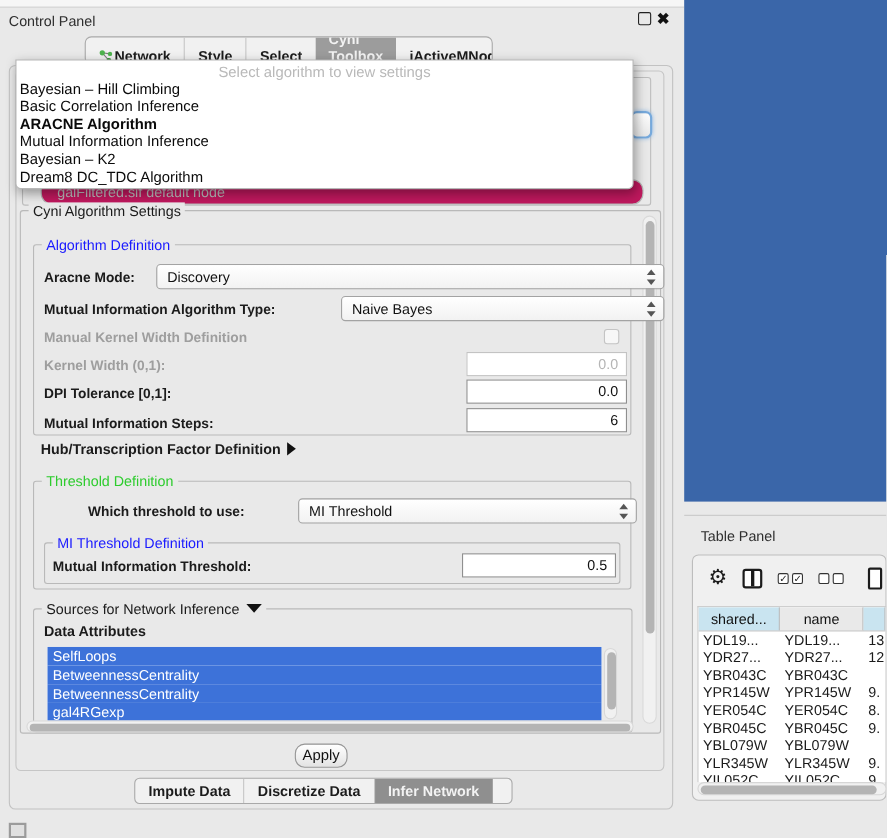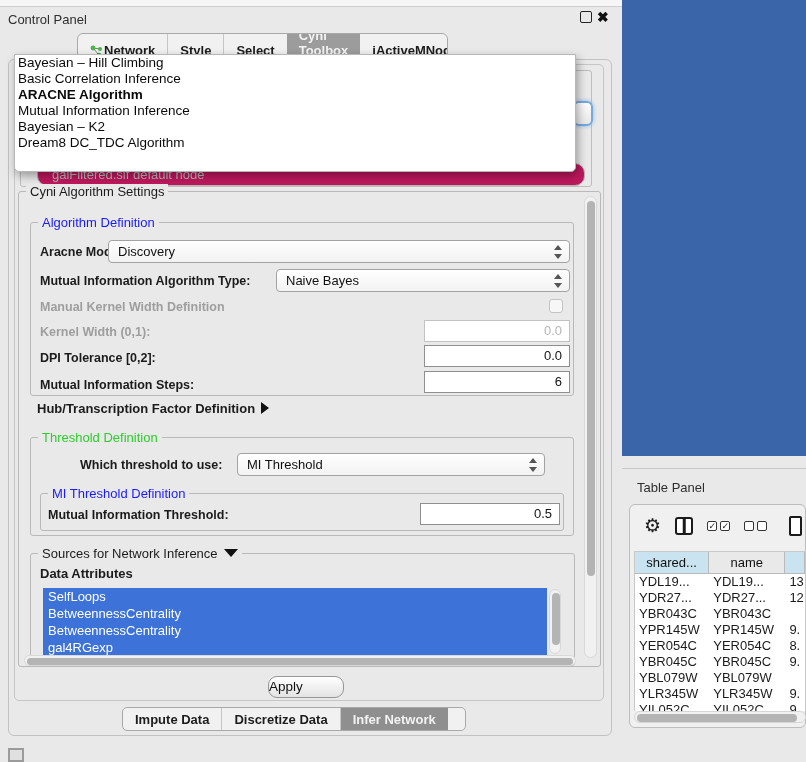--- a/index.html
+++ b/index.html
@@ -46,21 +46,21 @@
   .group{position:absolute;border:1px solid #b9b9b9;border-radius:3px;}
   .group-title{position:absolute;top:-8px;left:7px;background:#e9e9e9;padding:0 4px;font-size:13px;white-space:nowrap;}
   .gt-black{color:#1b1b1b;}
   .gt-blue{color:#1a1aff;}
   .gt-green{color:#2ecc2e;}
 
   .lbl{position:absolute;font-size:12.5px;font-weight:700;color:#1b1b1b;white-space:nowrap;}
   .lbl.dis{color:#9e9e9e;}
 
   .combo{position:absolute;height:23px;border:1px solid #a3a3a3;border-radius:4px;background:linear-gradient(#ffffff,#f2f2f2);
-         font-size:13px;line-height:21px;padding-left:9px;color:#111;}
+         font-size:13px;line-height:21px;padding-left:9px;color:#111;margin-left:34px;}
   .spin{position:absolute;right:7px;top:4px;width:9px;height:14px;}
   .spin:before{content:"";position:absolute;left:1px;top:0;border-left:4px solid transparent;border-right:4px solid transparent;border-bottom:5px solid #555;}
   .spin:after{content:"";position:absolute;left:1px;bottom:0;border-left:4px solid transparent;border-right:4px solid transparent;border-top:5px solid #555;}
 
   .field{position:absolute;height:22px;border:1px solid #8f8f8f;background:#fff;font-size:13px;line-height:20px;
          text-align:right;padding-right:7px;color:#111;}
   .field.dis{border-color:#c3c3c3;color:#b5b5b5;}
 
   .checkbox{position:absolute;width:14px;height:14px;border:1px solid #c4c4c4;border-radius:3px;background:#f7f7f7;}
 
@@ -69,22 +69,22 @@
   .arrow-down{display:inline-block;width:0;height:0;border-left:7px solid transparent;border-right:7px solid transparent;
               border-top:8px solid #111;vertical-align:1px;margin-left:6px;}
 
   .attr-list{position:absolute;left:43px;top:588px;width:504px;height:67px;background:#fff;overflow:hidden;}
   .attr-item{height:17px;line-height:17px;font-size:13px;padding-left:5px;background:#3d72d9;color:#fff;white-space:nowrap;}
 
   
   .sb-track{position:absolute;background:#f1f1f1;border:1px solid #d9d9d9;border-radius:7px;}
   .sb-thumb{position:absolute;background:#b4b4b4;border-radius:6px;}
 
-  .apply-btn{left:268px;top:676px;width:76px;height:22px;border:1px solid #969696;border-radius:9px;
-             background:linear-gradient(#ffffff,#e3e3e3);font-size:13.5px;text-align:left;line-height:20px;color:#111;}
+  .apply-btn{left:268px;top:676px;width:48px;height:22px;border:1px solid #969696;border-radius:9px;
+             background:linear-gradient(#ffffff,#e3e3e3);font-size:13.5px;text-align:center;line-height:20px;color:#111;}
 
   .bottom-tabbar{left:122px;top:707px;width:344px;height:24px;border:1px solid #a9a9a9;border-radius:5px;
                  background:#f1f1f1;display:flex;overflow:hidden;}
   .btab{display:flex;align-items:center;padding:0 12px;font-size:13px;font-weight:700;color:#1c1c1c;}
   .btab + .btab{border-left:1px solid #c6c6c6;}
   .btab.sel{background:#8f8f8f;color:#f3f3f3;}
 
   .corner-icon{left:8px;top:748px;width:16px;height:14px;border:2px solid #9b9b9b;background:#e0e0e0;}
 
   
@@ -148,20 +148,21 @@
     </div>
 
   <div class="abs outer-panel"></div>
   <div class="abs inner-panel"></div>
 
   <div class="abs hidden-group"></div>
   <div class="abs blue-combo-btn"></div>
   <div class="abs hidden-combo">galFiltered.sif default node</div>
 
   <div class="abs dropdown">
+    <div class="dd-placeholder">Select algorithm to view settings</div>
     <div id="dd-items">
         <div class="dd-item">Bayesian – Hill Climbing</div>
         <div class="dd-item">Basic Correlation Inference</div>
         <div class="dd-item bold">ARACNE Algorithm</div>
         <div class="dd-item">Mutual Information Inference</div>
         <div class="dd-item">Bayesian – K2</div>
         <div class="dd-item">Dream8 DC_TDC Algorithm</div>
       </div>
   </div>
 
@@ -188,21 +189,21 @@
     <span>Naive Bayes</span>
     <span class="spin"></span>
   </div>
 
   <div class="lbl dis" style="left:40px;top:300px;">Manual Kernel Width Definition</div>
   <div class="checkbox" style="left:549px;top:299px;"></div>
 
   <div class="lbl dis" style="left:40px;top:325px;">Kernel Width (0,1):</div>
   <div class="field dis" style="left:424px;top:320px;width:146px;">0.0</div>
 
-  <div class="lbl" style="left:40px;top:351px;">DPI Tolerance [0,2]:</div>
+  <div class="lbl" style="left:40px;top:351px;">DPI Tolerance [0,1]:</div>
   <div class="field" style="left:424px;top:345px;width:146px;">0.0</div>
 
   <div class="lbl" style="left:40px;top:378px;">Mutual Information Steps:</div>
   <div class="field" style="left:424px;top:371px;width:146px;">6</div>
 
   <div class="lbl" style="left:37px;top:401px;font-size:13px;">
     <span>Hub/Transcription Factor Definition</span><span class="arrow-right"></span>
   </div>
 
   <div class="group" style="left:30px;top:437px;width:544px;height:99px;">

